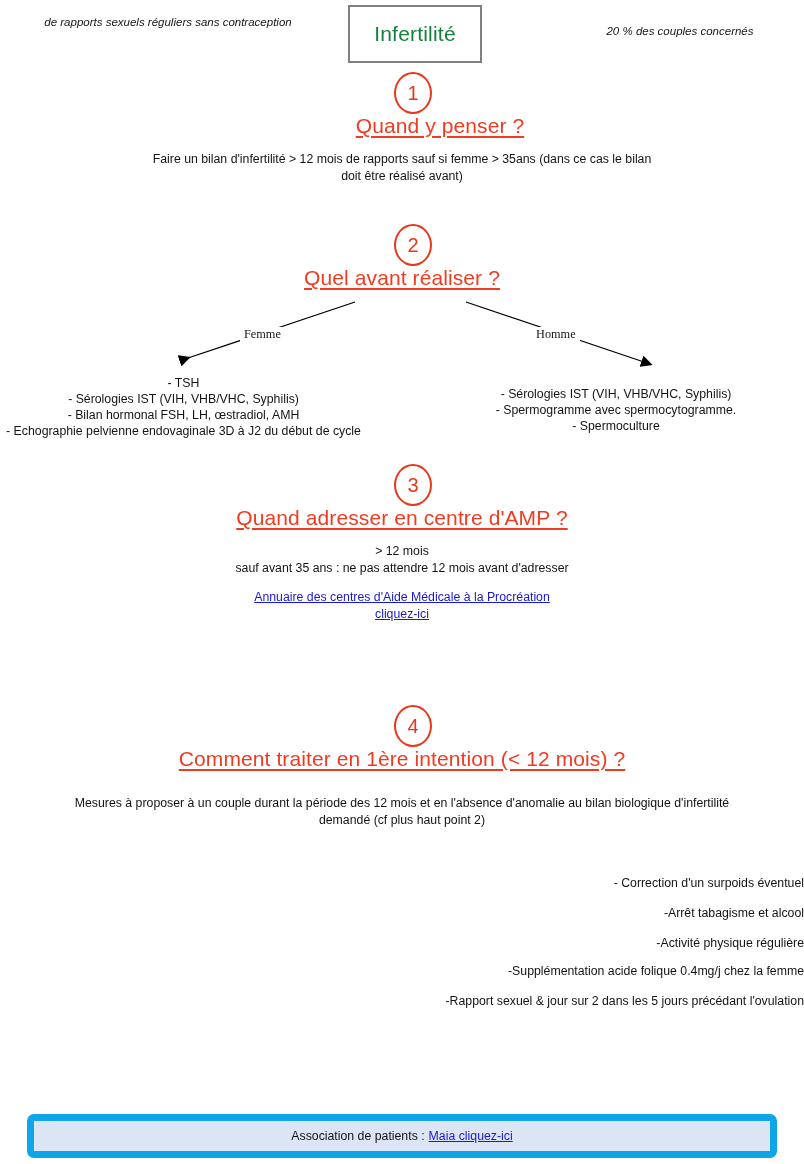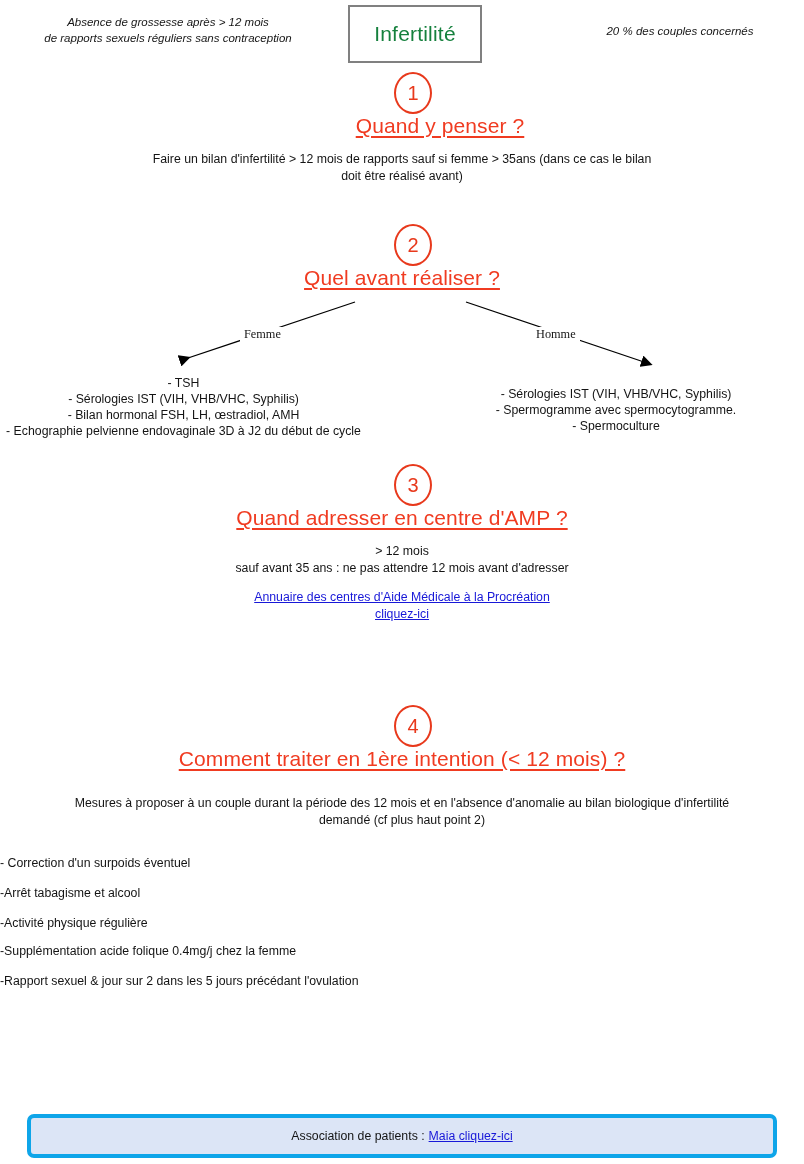--- a/index.html
+++ b/index.html
@@ -126,51 +126,51 @@
     width: 804px;
     height: 1164px;
     pointer-events: none;
   }
 
   
   .measure {
     position: absolute;
     width: 100%;
     left: 0;
-    text-align: left;
-    font-size: 12.3px;
-    color: #141414;
+    text-align: right;
+    font-size: 12.3px;
+    color: #141414;
+    margin-top: 20px;
   }
 
   
   #footer-banner {
     position: absolute;
     left: 27px;
     top: 1114px;
     width: 750px;
     height: 44px;
     box-sizing: border-box;
     background: #DCE5F6;
-    border: 4px solid #0ea5e9;
+    border: 7px solid #0ea5e9;
     border-radius: 7px;
     display: flex;
     align-items: center;
     justify-content: center;
     font-size: 12.3px;
     color: #141414;
   }
   #footer-banner .label { margin-right: 4px; }
 </style>
 </head>
 <body>
 
 <div id="page">
 
   <div class="header-note" id="note-left">
-    <div>Absence de grossesse après &gt; 12 mois</div>
     <div>de rapports sexuels réguliers sans contraception</div>
   </div>
 
   <div id="title-box">
     <span>Infertilité</span>
   </div>
 
   <div class="header-note" id="note-right">20 % des couples concernés</div>
 
   <svg id="arrows" viewBox="0 0 804 1164">

